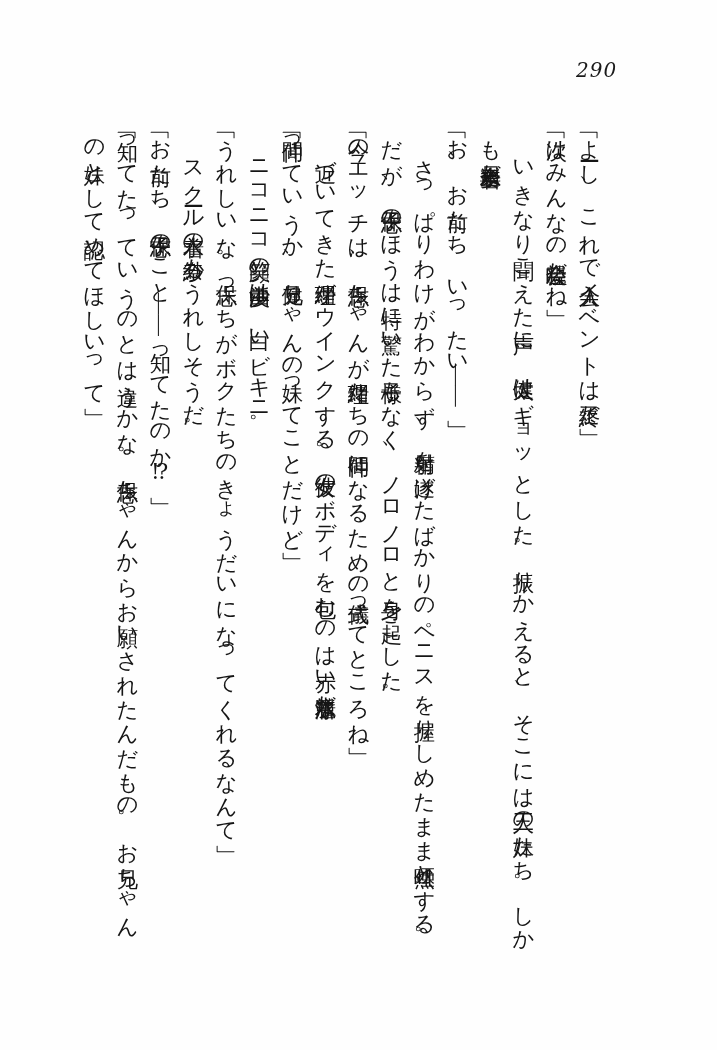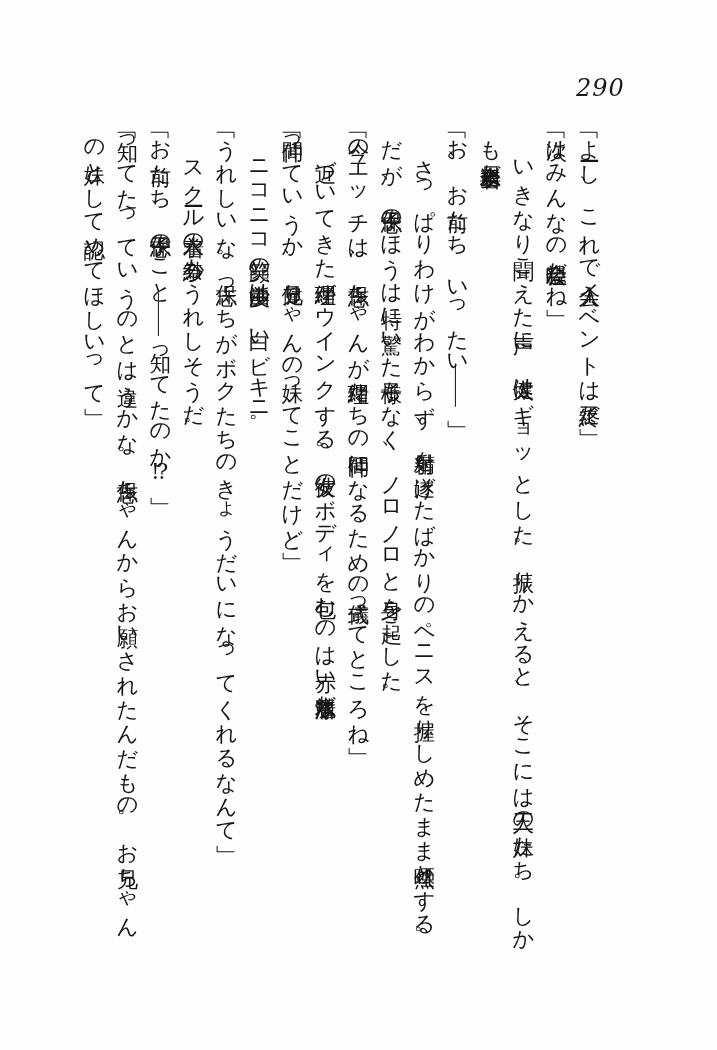--- a/index.html
+++ b/index.html
@@ -15,26 +15,25 @@
     width: 717px;
     height: 1050px;
     background: #fefefe;
     font-family: "Liberation Serif", "DejaVu Serif", serif;
     color: #111;
   }
   .page-number {
     position: absolute;
     top: 58px;
     left: 576px;
-    font-size: 24px;
+    font-size: 20px;
     font-style: italic;
     letter-spacing: 1px;
     color: #1a1a1a;
     font-family: "DejaVu Serif", "Liberation Serif", serif;
-    margin-top: 16px;
   }
   .text-block {
     position: absolute;
     top: 125px;
     right: 112px;
     width: 530px;
     height: 822px;
     writing-mode: vertical-rl;
     text-orientation: mixed;
     font-size: 21.4px;

